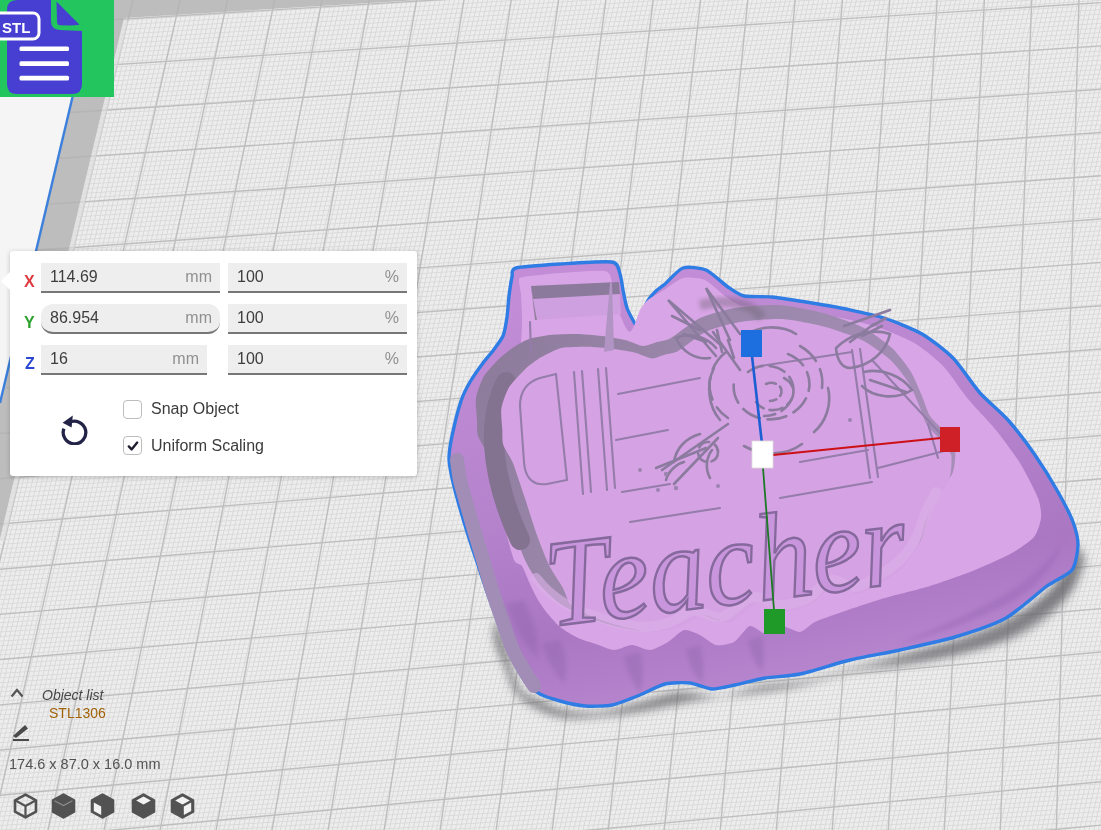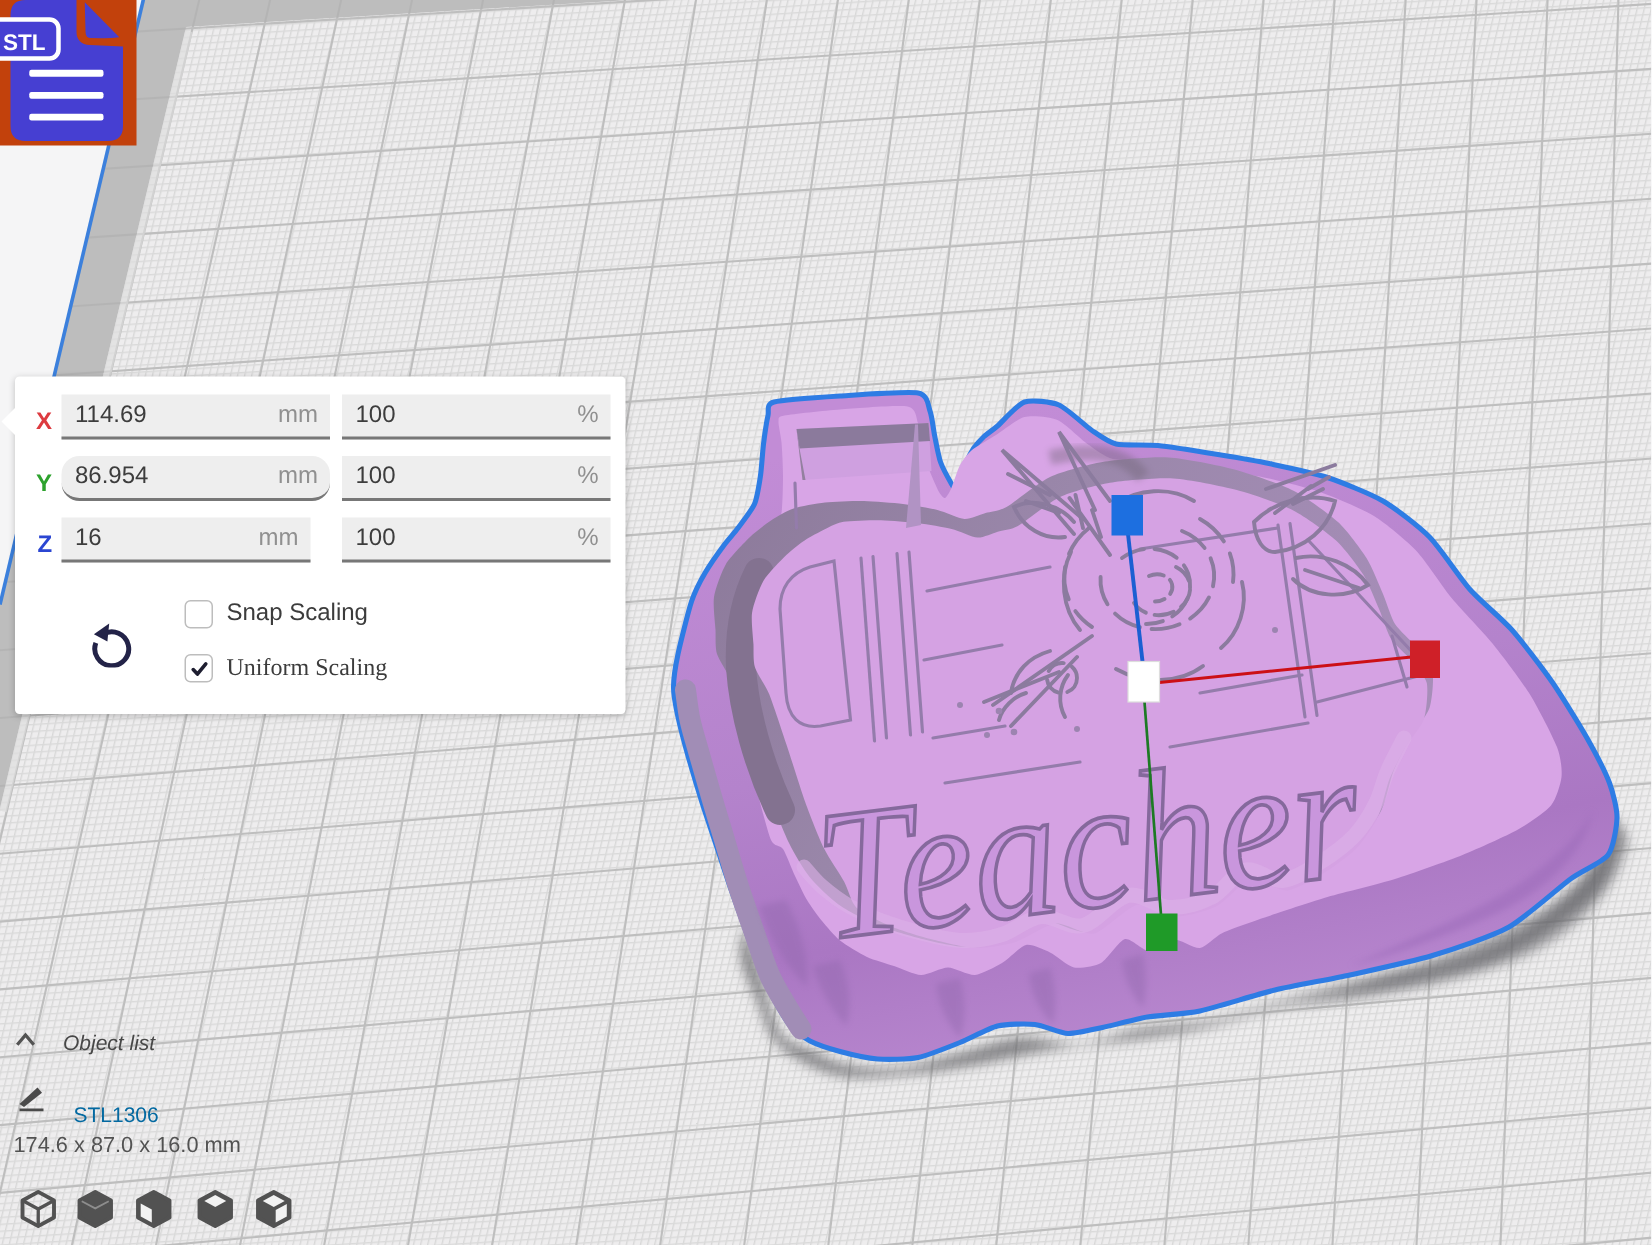--- a/index.html
+++ b/index.html
@@ -196,21 +196,21 @@
  <line x1="773" y1="455" x2="941" y2="438" stroke="#cc1016" stroke-width="2"></line>
  <line x1="763" y1="468" x2="774" y2="610" stroke="#1d7a24" stroke-width="1.8"></line>
  <rect x="741" y="330" width="21" height="27" fill="#1d6fe0"></rect>
  <rect x="940" y="427" width="20" height="25" fill="#cf2028"></rect>
  <rect x="764" y="609" width="21" height="25" fill="#1f9a28"></rect>
  <rect x="752" y="441" width="21" height="27" fill="#ffffff" stroke="#dddddd" stroke-width="0.8"></rect>
 </g>
 
 </svg>
 
-<div style="position:absolute;left:0;top:0;width:91px;height:97px;background:#c2410c">
+<div style="position:absolute;left:0;top:0;width:114px;height:97px;background:#22c55e">
 <svg width="91" height="97" viewBox="0 0 91 97">
  <path d="M17,0 H51 L51,21 Q51,29.5 60,30 L82,31 V84 Q82,94 72,94 H17 Q7,94 7,84 V10 Q7,0 17,0 Z" fill="#463fd2"></path>
  <path d="M56.5,1.5 L79.5,24.8 Q74,25.6 68,25.5 L60,25.3 Q57,25.2 57,21 Z" fill="#463fd2"></path>
  <rect x="-6" y="13" width="45" height="26" rx="6" fill="#463fd2" stroke="#ffffff" stroke-width="3"></rect>
  <text x="2" y="33" font-family="Liberation Sans, sans-serif" font-weight="bold" font-size="15" fill="#fff">STL</text>
  <rect x="19.5" y="46.5" width="49.5" height="4.6" rx="1.5" fill="#fff"></rect>
  <rect x="19.5" y="61.3" width="49.5" height="4.6" rx="1.5" fill="#fff"></rect>
  <rect x="19.5" y="75.8" width="49.5" height="4.6" rx="1.5" fill="#fff"></rect>
 </svg></div>
 
@@ -244,38 +244,38 @@
       </div>
  <div style="position:absolute;left:228px;top:345px;width:179px;height:28px;background:#eeeeee;border-bottom:2px solid #777777;">
         <span style="position:absolute;left:9px;top:5px;font-size:16px;color:#3d3d3d;white-space:nowrap;">100</span>
         <span style="position:absolute;right:8px;top:5px;font-size:16px;color:#909090;white-space:nowrap;">%</span>
       </div>
  <svg style="position:absolute;left:58px;top:411px" width="34" height="34" viewBox="0 0 34 34">
    <path d="M10.9,11.7 A11.3,11.3 0 1 1 5.9,17.6" fill="none" stroke="#232348" stroke-width="3.3"></path>
    <polygon points="4.6,11.8 14.8,4.6 13.6,16.6" fill="#232348"></polygon>
  </svg>
  <div style="position:absolute;left:123px;top:400px;width:17px;height:17px;border:1.5px solid #bdbdbd;border-radius:4px;background:#fff;"></div>
- <span style="position:absolute;left:151px;top:400px;font-size:16px;color:#3c3c3c;white-space:nowrap;">Snap Scaling</span>
+ <span style="position:absolute;left:151px;top:400px;font-size:16px;color:#3c3c3c;white-space:nowrap;">Snap Object</span>
  <div style="position:absolute;left:123px;top:436px;width:17px;height:17px;border:1.5px solid #bdbdbd;border-radius:4px;background:#fff;"></div>
  <svg style="position:absolute;left:126px;top:439px" width="14" height="14" viewBox="0 0 14 14">
    <path d="M2.8,7.4 L5.6,10.4 L11.2,3.6" fill="none" stroke="#1e1e30" stroke-width="2.4" stroke-linecap="round" stroke-linejoin="round"></path>
  </svg>
- <span style="position:absolute;left:151px;top:437px;font-size:16px;color:#3c3c3c;white-space:nowrap;font-family:Liberation Serif, serif;">Uniform Scaling</span>
+ <span style="position:absolute;left:151px;top:437px;font-size:16px;color:#3c3c3c;white-space:nowrap;">Uniform Scaling</span>
 </div>
 
 <div style="position:absolute;left:0;top:0;width:1101px;height:0;font-family:'Liberation Sans',sans-serif;">
  <svg style="position:absolute;left:9px;top:687px" width="16" height="12" viewBox="0 0 16 12">
   <path d="M2.5,9.5 L8,3 L13.5,9.5" fill="none" stroke="#545454" stroke-width="2.2"></path>
  </svg>
  <span style="position:absolute;left:42px;top:687px;font-size:14px;color:#474747;white-space:nowrap;font-style:italic;">Object list</span>
  <svg style="position:absolute;left:12px;top:724px" width="20" height="17" viewBox="0 0 20 17">
   <path d="M1,12 L13,1 L16,4.5 L4,14 Z" fill="#4a4a4a"></path>
   <path d="M1,16 L17,16" stroke="#4a4a4a" stroke-width="2"></path>
  </svg>
- <span style="position:absolute;left:49px;top:735px;font-size:14px;color:#0369a1;white-space:nowrap;">STL1306</span>
+ <span style="position:absolute;left:49px;top:705px;font-size:14px;color:#a16207;white-space:nowrap;">STL1306</span>
  <span style="position:absolute;left:9px;top:756px;font-size:14.5px;color:#525252;white-space:nowrap;">174.6 x 87.0 x 16.0 mm</span>
  <svg style="position:absolute;left:13px;top:793px" width="25" height="26" viewBox="0 0 25 26">
         <path d="M12.5,1.6 L23,7.3 L23,18.7 L12.5,24.4 L2,18.7 L2,7.3 Z" fill="none" stroke="#525252" stroke-width="2.6" stroke-linejoin="round"></path>
         <path d="M2,7.3 L12.5,13 L23,7.3 M12.5,13 L12.5,24.4" fill="none" stroke="#525252" stroke-width="2.2"></path>
       </svg>
       <svg style="position:absolute;left:51px;top:793px" width="25" height="26" viewBox="0 0 25 26">
         <path d="M12.5,1.6 L23,7.3 L23,18.7 L12.5,24.4 L2,18.7 L2,7.3 Z" fill="#525252" stroke="#525252" stroke-width="2.6" stroke-linejoin="round"></path>
         <path d="M3.5,7.8 L12.5,12.6 L21.5,7.8" fill="none" stroke="#8d8d8d" stroke-width="1.2"></path>
       </svg>
       <svg style="position:absolute;left:90px;top:793px" width="25" height="26" viewBox="0 0 25 26">

